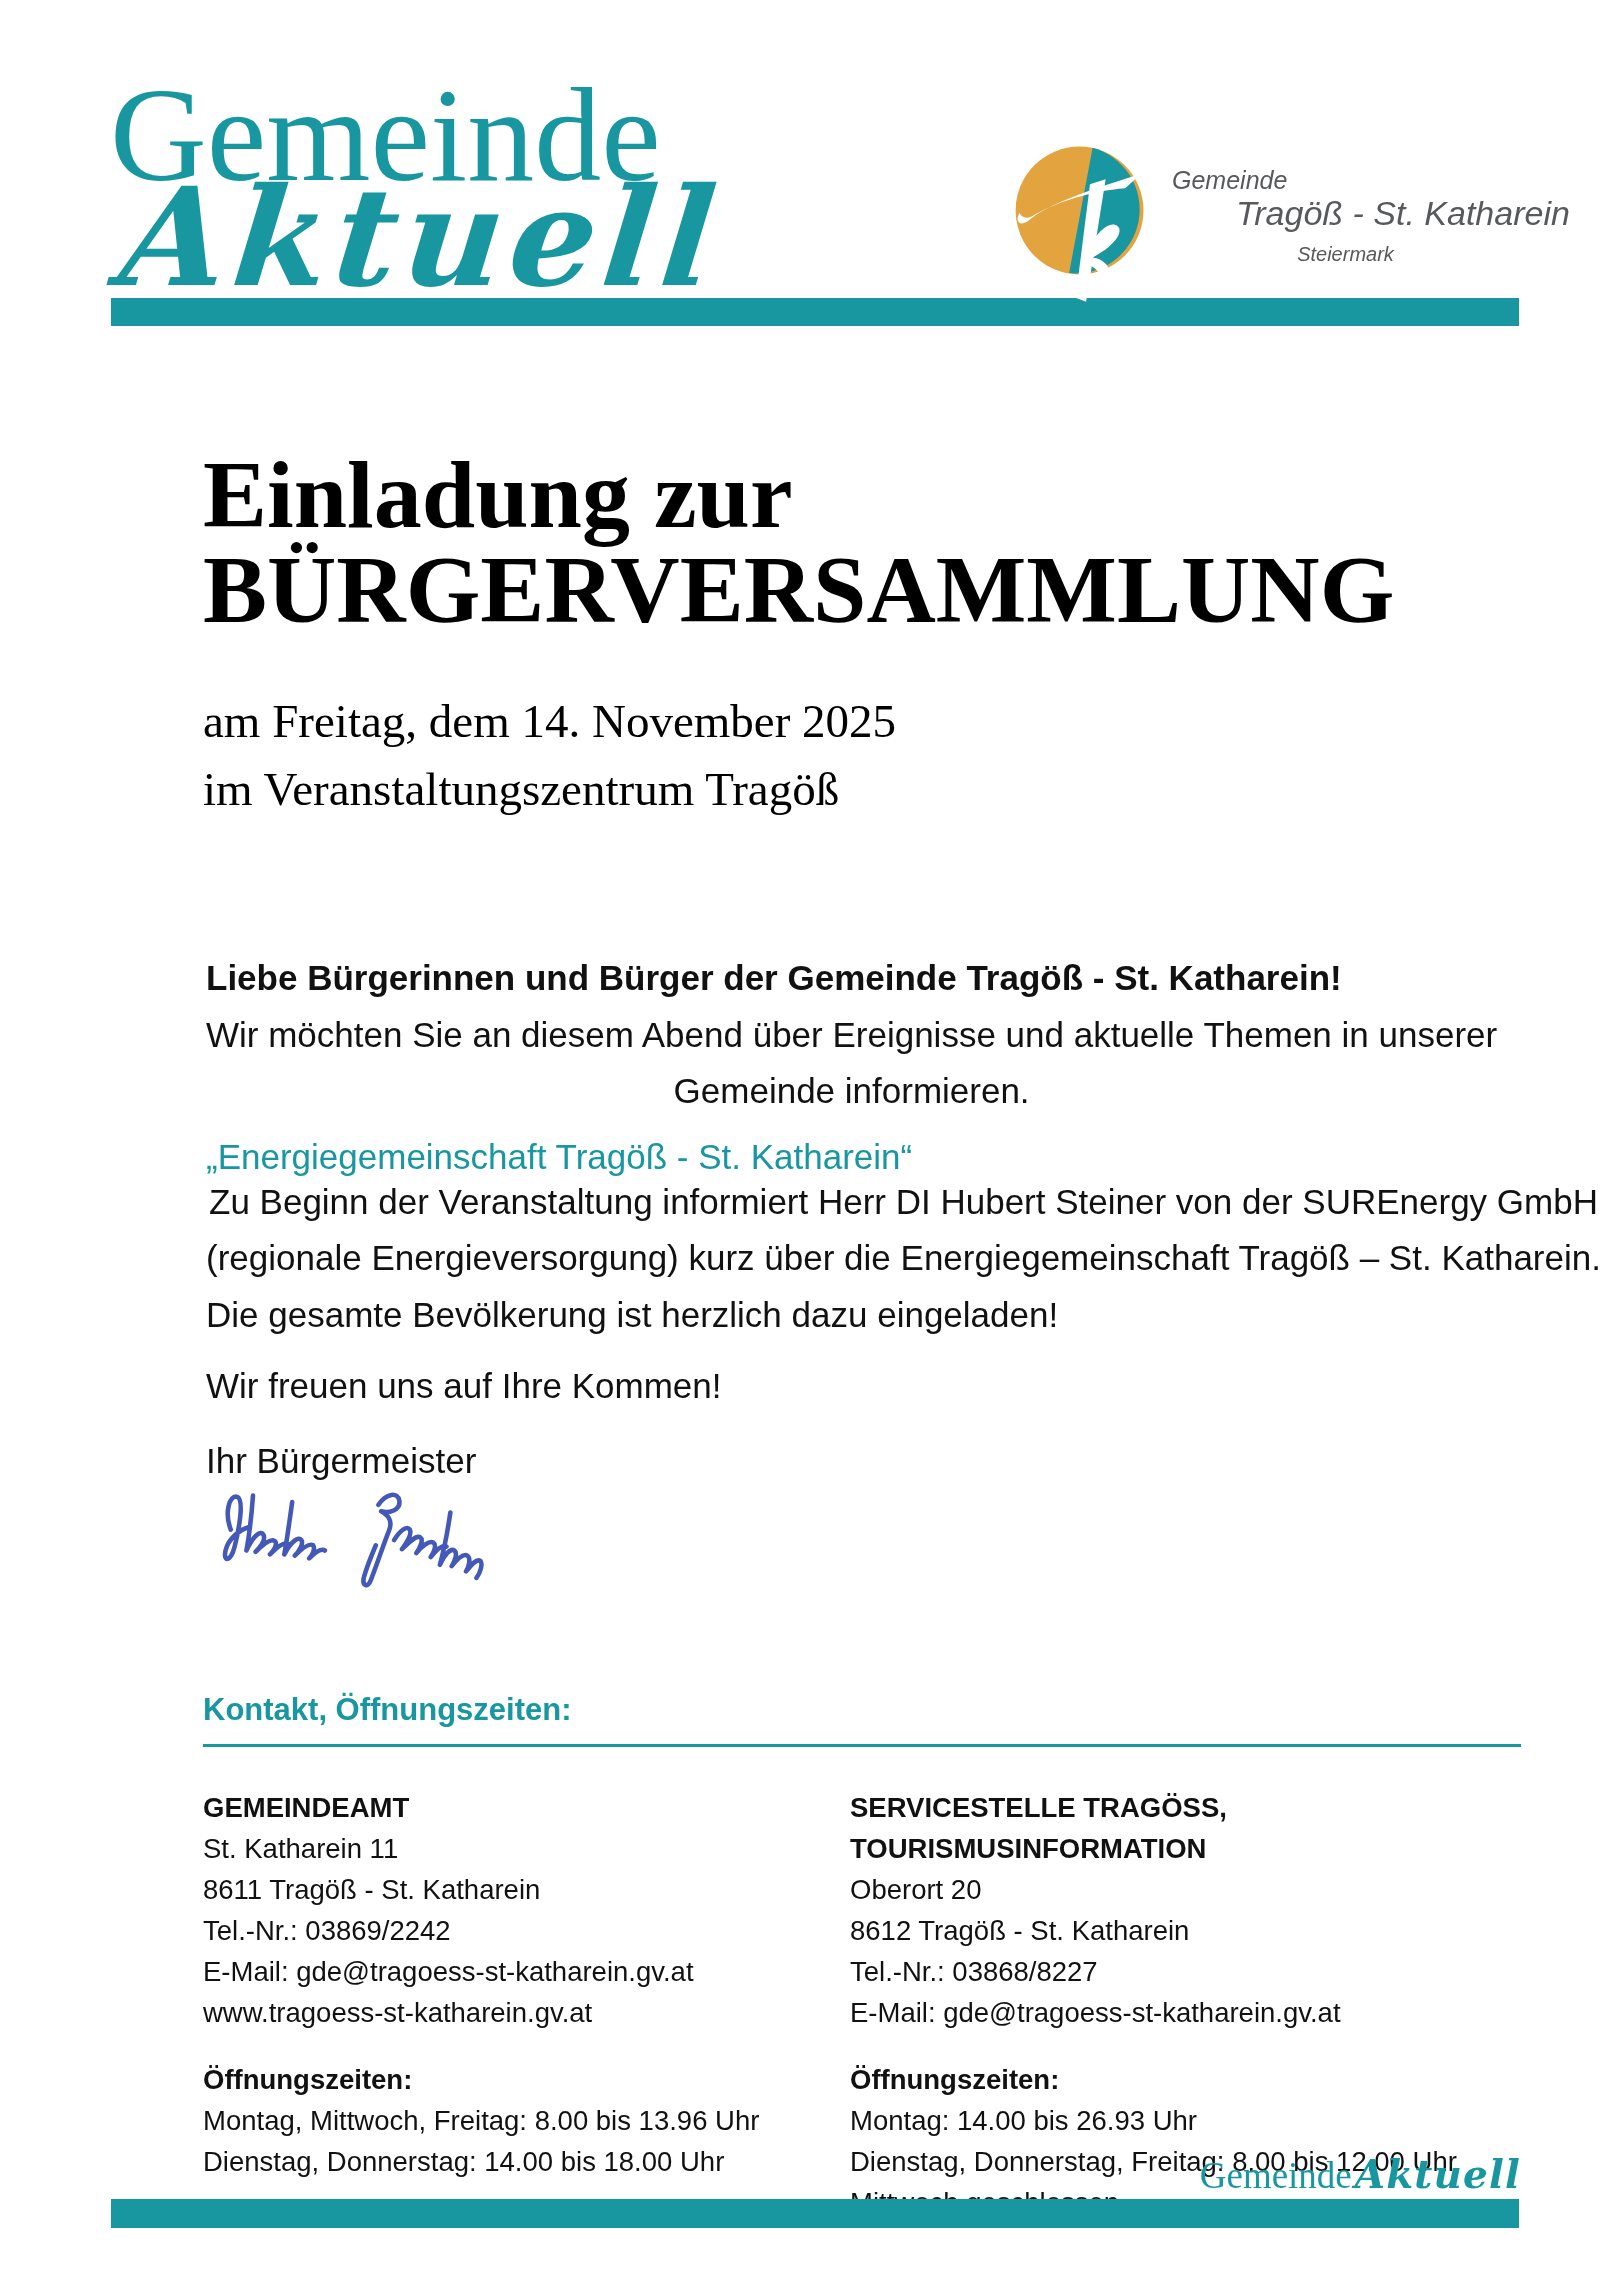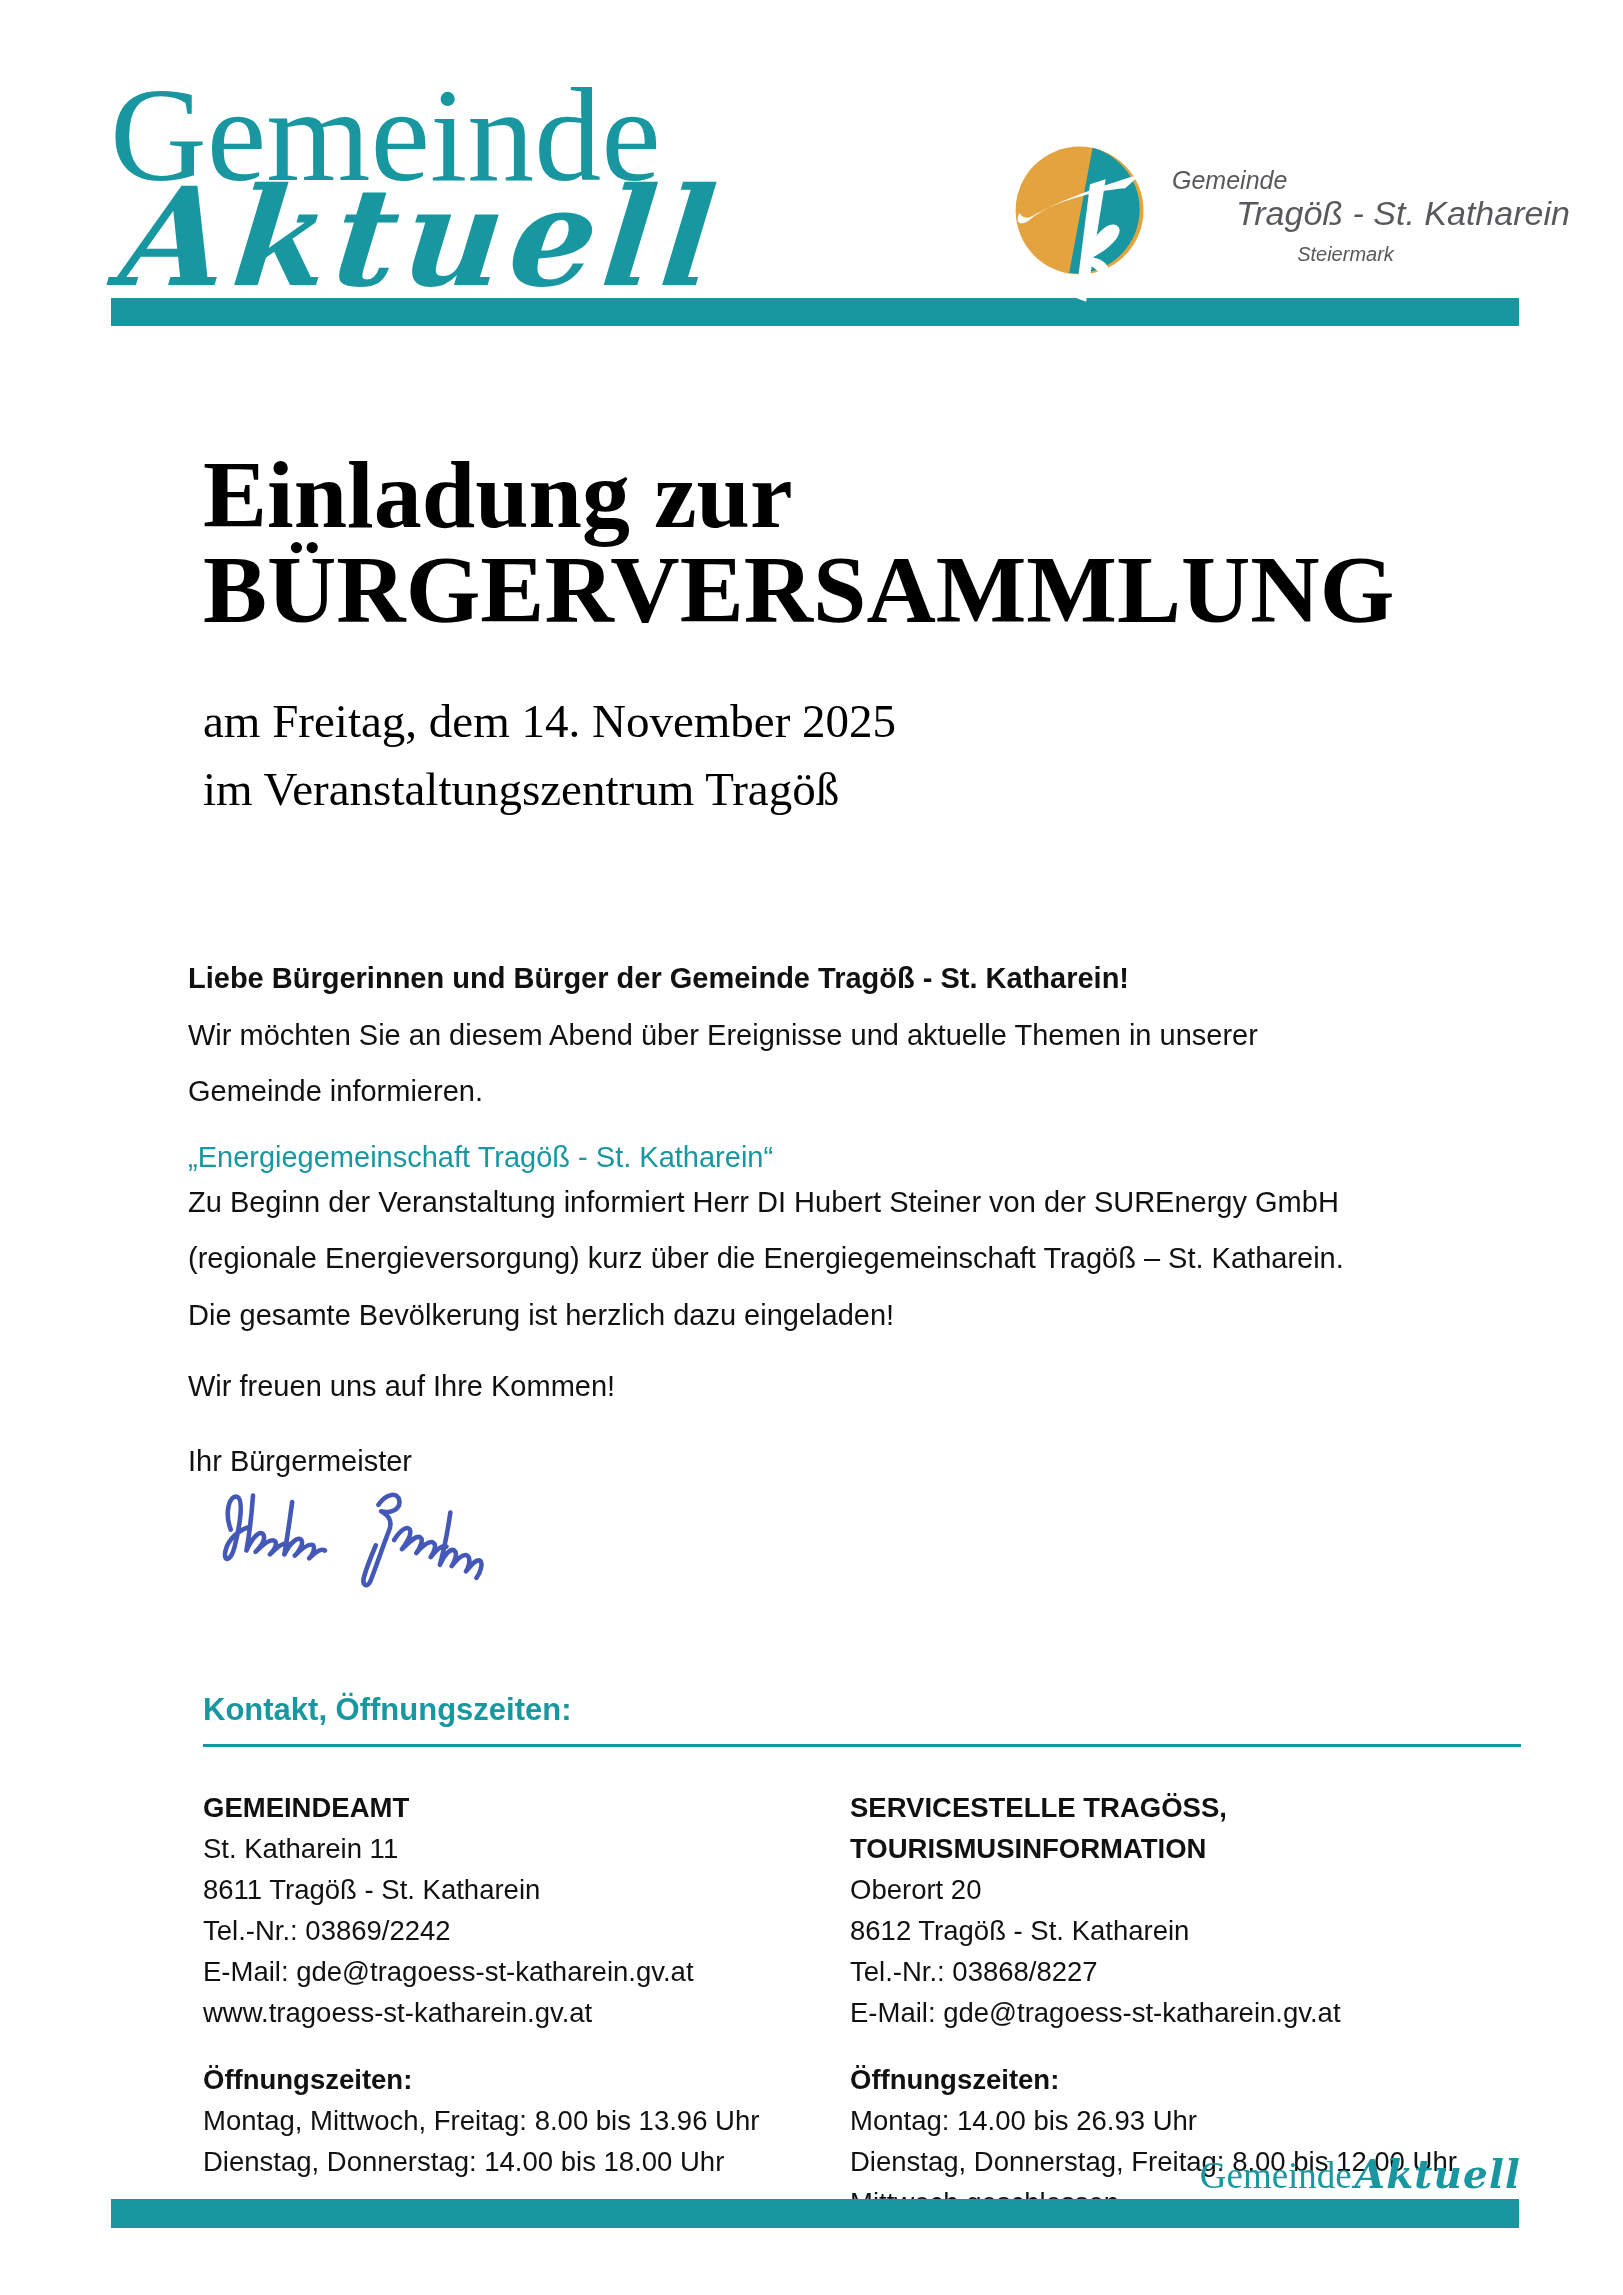--- a/index.html
+++ b/index.html
@@ -63,23 +63,24 @@
   }
   .title-line1{top:447px;}
   .title-line2{top:542px;}
   .date-block{
     position:absolute;left:203px;top:687px;
     font-family:"Liberation Serif", serif;
     font-weight:400;font-size:47px;line-height:68px;
     color:#000;
   }
   .para{
-    position:absolute;left:188px;
-    font-size:29px;line-height:56px;
+    position:absolute;left:206px;
+    font-size:35px;line-height:56px;
     white-space:pre-line;
+    text-align:center;
   }
   .salutation{top:950px;font-weight:700;}
   .intro{top:1007px;}
   .section-heading{top:1129px;color:var(--teal);}
   .section-body{top:1174px;}
   .invite-line{top:1287px;}
   .closing-line{top:1358px;}
   .signoff{top:1433px;}
   .signature{position:absolute;left:219px;top:1477px;width:281px;height:128px;}
   .signature path{stroke:var(--signature_blue);stroke-width:7;fill:none;stroke-linecap:round;stroke-linejoin:round;}

